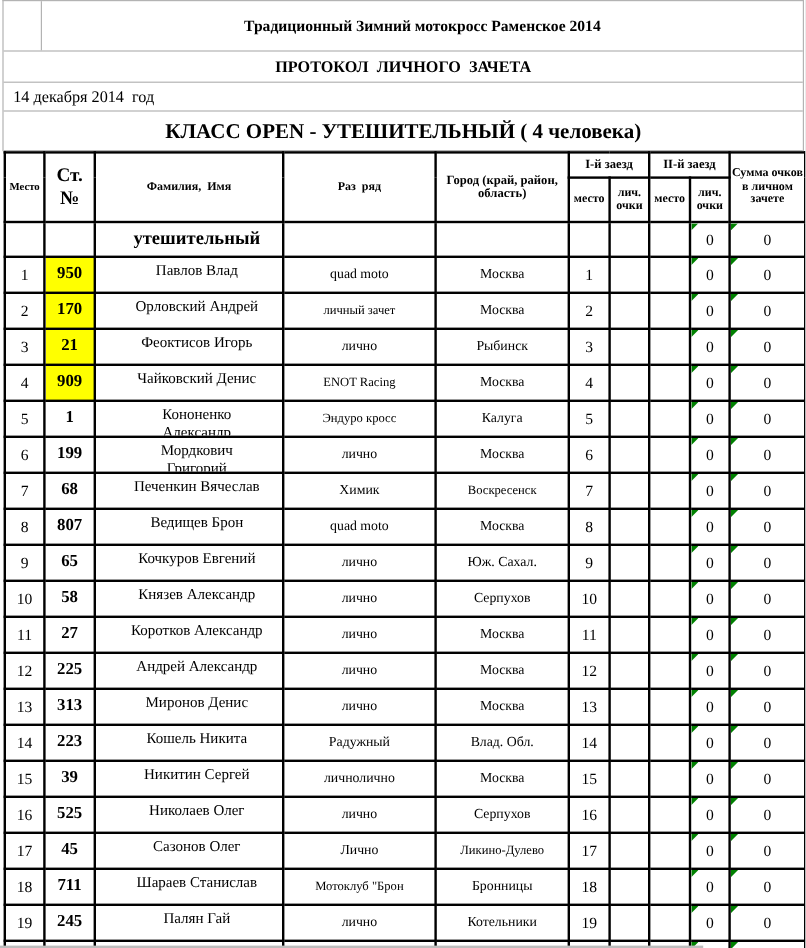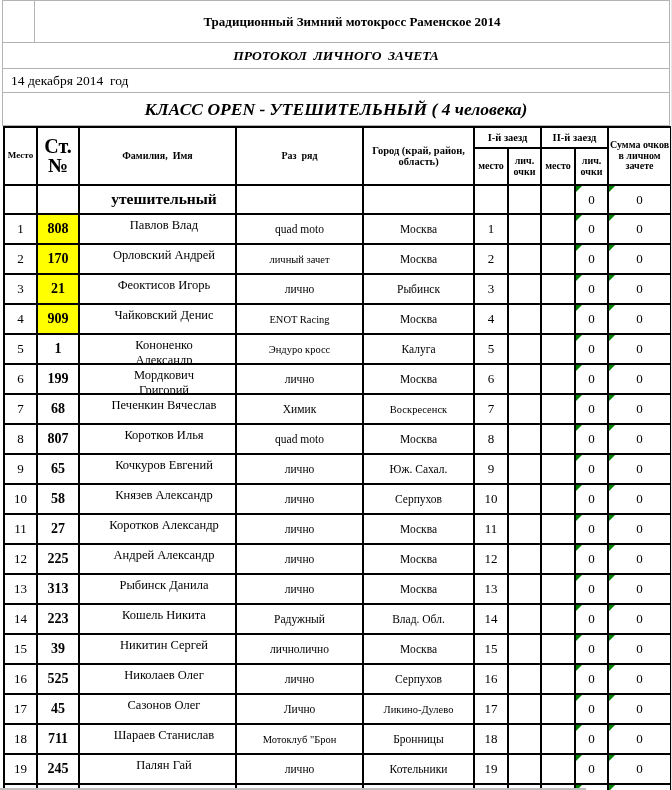--- a/index.html
+++ b/index.html
@@ -22,51 +22,51 @@
   }
   .trow { border-bottom: 1px solid #b3b3b3; box-sizing: border-box; }
   .trow.r1 { height: 42px; display: flex; }
   .corner-cell { width: 31px; border-right: 1px solid #b3b3b3; }
   .event-title {
     flex: 1; display: flex; align-items: center; justify-content: center;
     font-weight: bold; font-size: 13px;
   }
   .trow.r2 {
     height: 26px; display: flex; align-items: center; justify-content: center;
-    font-weight: bold; font-size: 13.5px; white-space: pre; font-style: italic;
+    font-weight: bold; font-size: 13.5px; white-space: pre;
   }
   .trow.r3 {
     height: 24px; display: flex; align-items: center; justify-content: space-between;
     font-size: 13.5px; padding-left: 8px; padding-right: 48px;
   }
   .trow.r3 span { white-space: pre; }
   .trow.r4 {
     height: 33px; display: flex; align-items: center; justify-content: center;
-    font-weight: bold; font-style: italic; font-size: 17.5px;
+    font-weight: bold; font-size: 17.5px;
   }
 
   
   table.results {
     margin-left: 3px;
     width: 667px;
     border-collapse: collapse;
     table-layout: fixed;
   }
   table.results th, table.results td {
     border: 2px solid #000;
     padding: 0;
     overflow: hidden;
     text-align: center;
     vertical-align: middle;
   }
   thead tr.h1 { height: 21px; }
   thead tr.h2 { height: 37px; }
   thead th { font-weight: bold; line-height: 1.05; }
   th.hd-place  { font-size: 9px; }
-  th.hd-num    { font-size: 20px; white-space: pre-line; line-height: 19px; }
+  th.hd-num    { font-size: 16px; white-space: pre-line; line-height: 19px; }
   th.hd-name   { font-size: 10px; white-space: pre; }
   th.hd-cat    { font-size: 10px; text-align: left; padding-left: 4px; white-space: pre; margin-left: 24px; }
   th.hd-city   { font-size: 10.5px; }
   th.hd-race   { font-size: 10.5px; }
   th.hd-sub    { font-size: 10px; }
   th.hd-total  { font-size: 10px; }
 
   tr.group { height: 29px; }
   tr.data  { height: 28.5px; }
 
@@ -168,21 +168,21 @@
         <td class="c-cat"></td>
         <td class="c-city"></td>
         <td class="c-r1p"></td>
         <td class="c-r1pt"></td>
         <td class="c-r2p"></td>
         <td class="c-pts gt">0</td>
         <td class="c-total gt">0</td>
       </tr>
     <tr class="data">
     <td class="c-place">1</td>
-    <td class="c-num hl">808</td>
+    <td class="c-num hl">950</td>
     <td class="c-name">
       <div class="cellbox">Павлов Влад</div>
     </td>
     <td class="c-cat">quad moto</td>
     <td class="c-city">Москва</td>
     <td class="c-r1p">1</td>
     <td class="c-r1pt"></td>
     <td class="c-r2p"></td>
     <td class="c-pts gt">0</td>
     <td class="c-total gt">0</td>
@@ -270,21 +270,21 @@
     <td class="c-r1p">7</td>
     <td class="c-r1pt"></td>
     <td class="c-r2p"></td>
     <td class="c-pts gt">0</td>
     <td class="c-total gt">0</td>
   </tr>
         <tr class="data">
     <td class="c-place">8</td>
     <td class="c-num">807</td>
     <td class="c-name">
-      <div class="cellbox">Коротков Илья</div>
+      <div class="cellbox">Ведищев Брон</div>
     </td>
     <td class="c-cat">quad moto</td>
     <td class="c-city">Москва</td>
     <td class="c-r1p">8</td>
     <td class="c-r1pt"></td>
     <td class="c-r2p"></td>
     <td class="c-pts gt">0</td>
     <td class="c-total gt">0</td>
   </tr>
         <tr class="data">
@@ -340,21 +340,21 @@
     <td class="c-r1p">12</td>
     <td class="c-r1pt"></td>
     <td class="c-r2p"></td>
     <td class="c-pts gt">0</td>
     <td class="c-total gt">0</td>
   </tr>
         <tr class="data">
     <td class="c-place">13</td>
     <td class="c-num">313</td>
     <td class="c-name">
-      <div class="cellbox">Рыбинск Данила</div>
+      <div class="cellbox">Миронов Денис</div>
     </td>
     <td class="c-cat">лично</td>
     <td class="c-city">Москва</td>
     <td class="c-r1p">13</td>
     <td class="c-r1pt"></td>
     <td class="c-r2p"></td>
     <td class="c-pts gt">0</td>
     <td class="c-total gt">0</td>
   </tr>
         <tr class="data">

